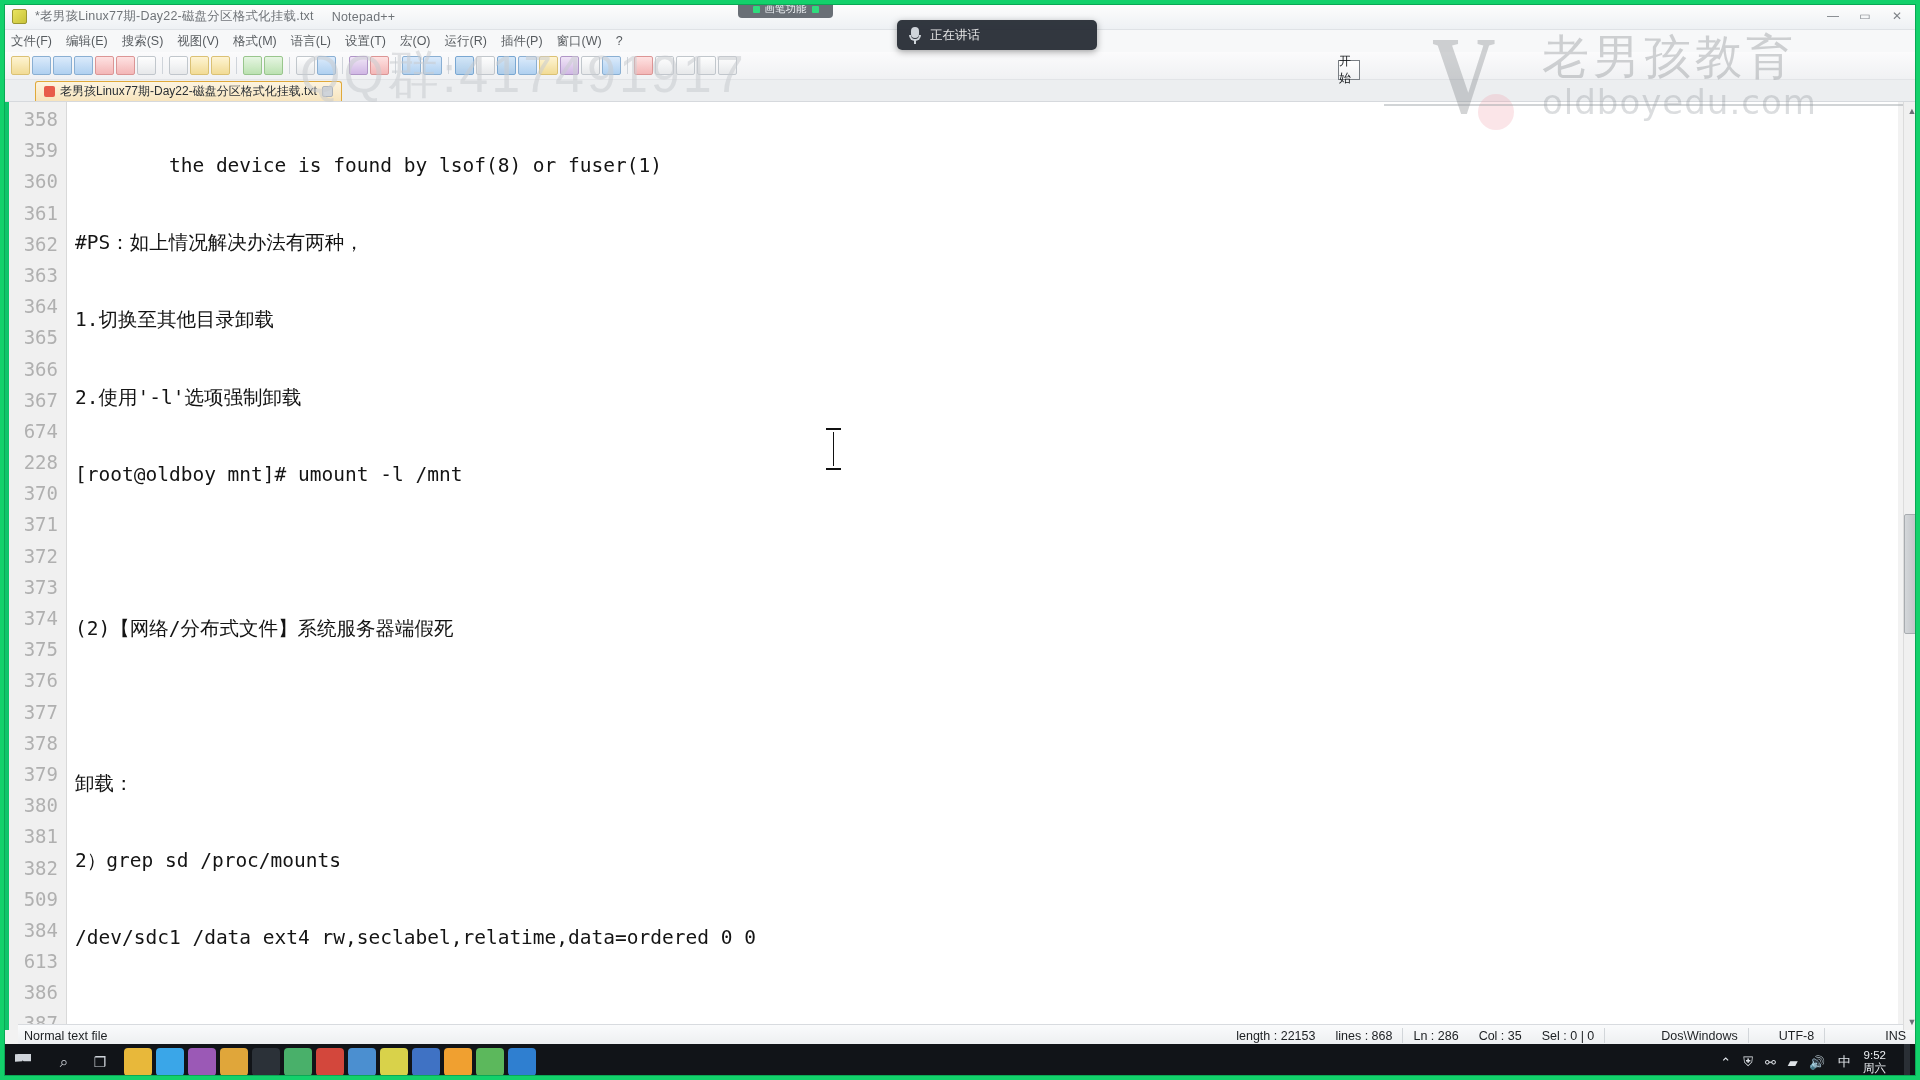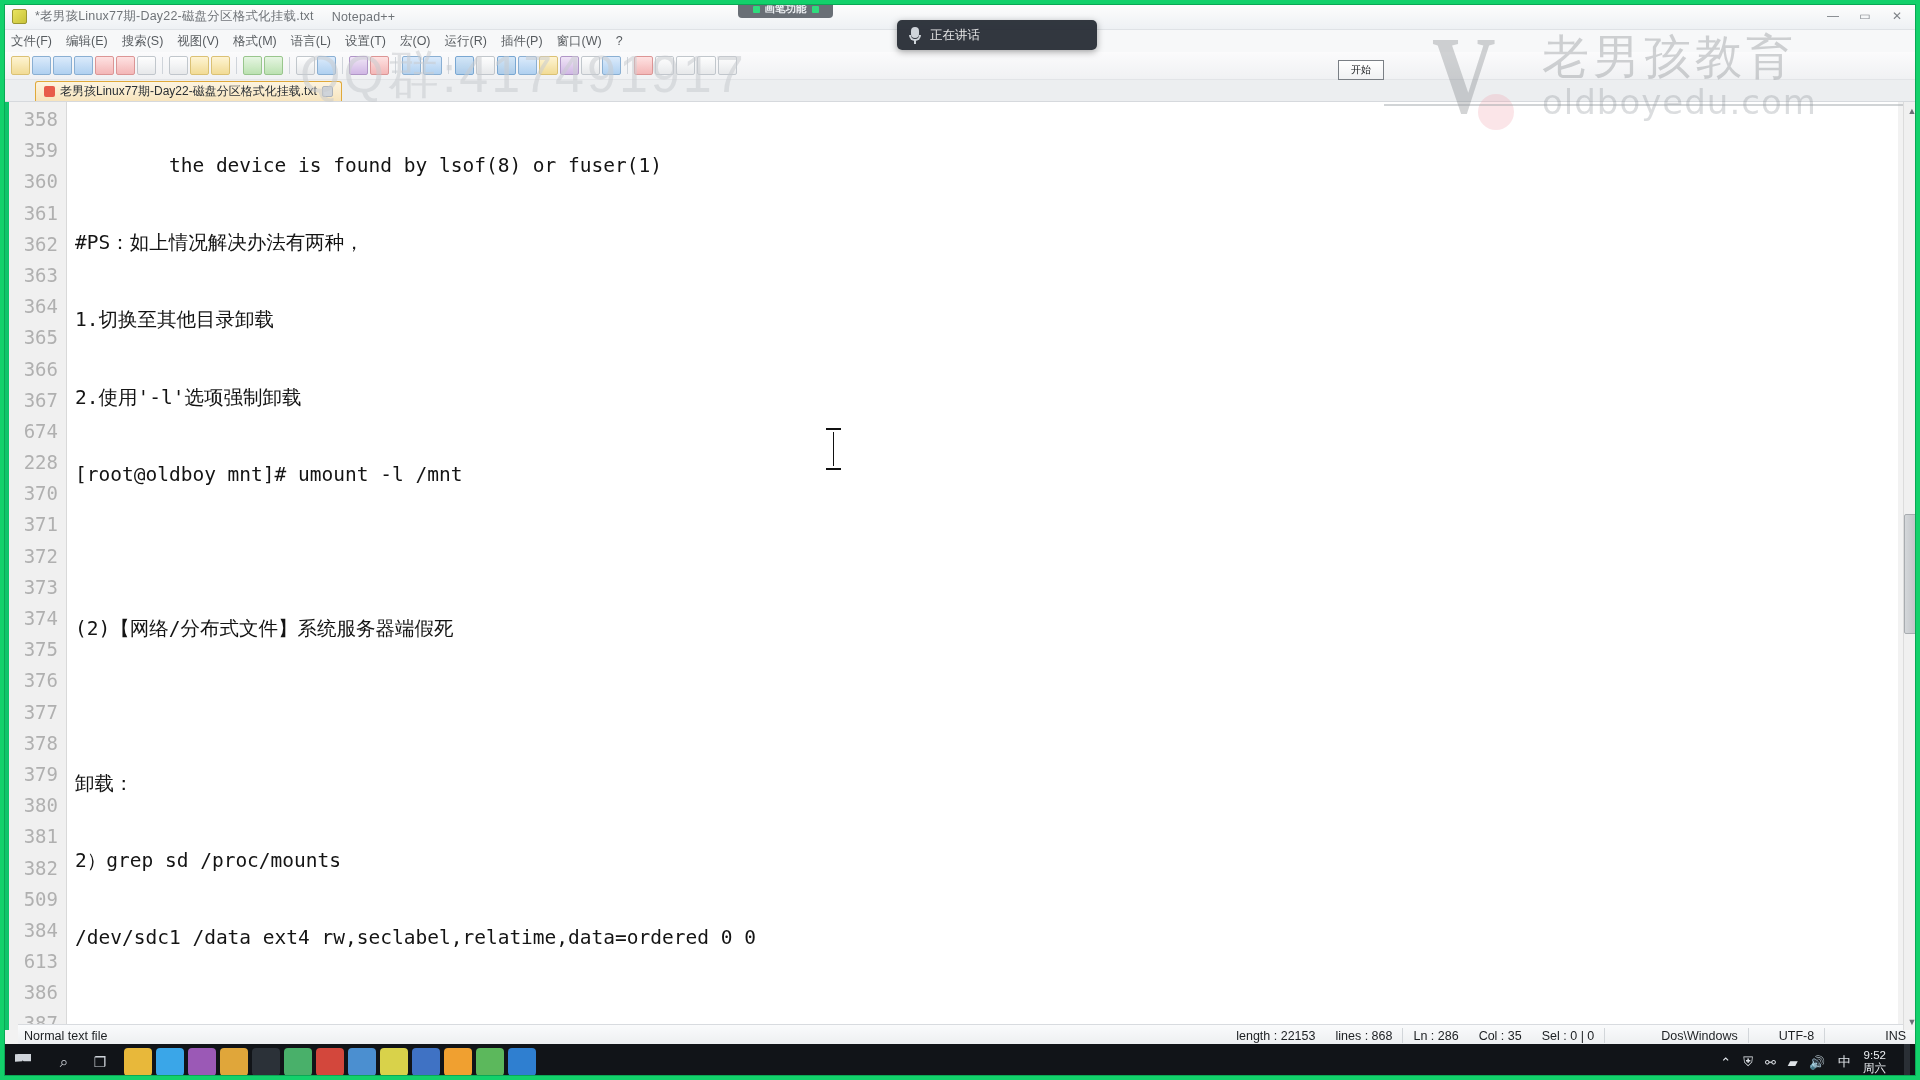--- a/index.html
+++ b/index.html
@@ -177,28 +177,28 @@
   .mic-ico .arc { position:absolute; left:0; top:8px; width:12px; height:6px;
                   border:2px solid #cfd4da; border-top:none; border-radius:0 0 7px 7px; }
   .speak-text { font-size: 12.5px; color: #e5e5e5; filter: blur(0.35px); }
 
   .tool-pill {
     position: absolute; left: 738px; top: 0px; width: 95px; height: 18px;
     background: rgba(92,99,106,.92); border-radius: 0 0 4px 4px; z-index: 86;
     display:flex; align-items:center; justify-content:center; gap:5px;
     filter: blur(0.5px);
   }
-  .tool-pill .lbl { font-size: 10.5px; color:#eef1f4;font-weight:bold; }
+  .tool-pill .lbl { font-size: 10.5px; color:#eef1f4; }
   .tool-pill .dotg { width:7px; height:7px; background:#2fdc7d; border-radius:1px; }
 
   .start-btn {
-    position: absolute; left: 1338px; top: 60px; width: 46px; height: 20px; z-index: 70;
+    position: absolute; left: 1338px; top: 60px; width: 22px; height: 20px; z-index: 70;
     background: linear-gradient(#ffffff,#f0f1f3); border: 1px solid #7a7f85;
     display:flex; align-items:center; justify-content:center;
-    font-size: 10px; color: #15181b; filter: blur(0.45px);
+    font-size: 12px; color: #15181b; filter: blur(0.45px);
   }
 
   
   .wm { position:absolute; z-index: 5; pointer-events:none; }
   .wm-logo { left: 1424px; top: 16px; width: 500px; height: 110px; opacity: .30; }
   .wm-v {
     position:absolute; left: 0px; top: 4px; font-size: 110px; line-height:1;
     color: #6f7478; font-weight: 700; font-family:"Liberation Serif", serif;
     transform: scaleX(.8);
   }

